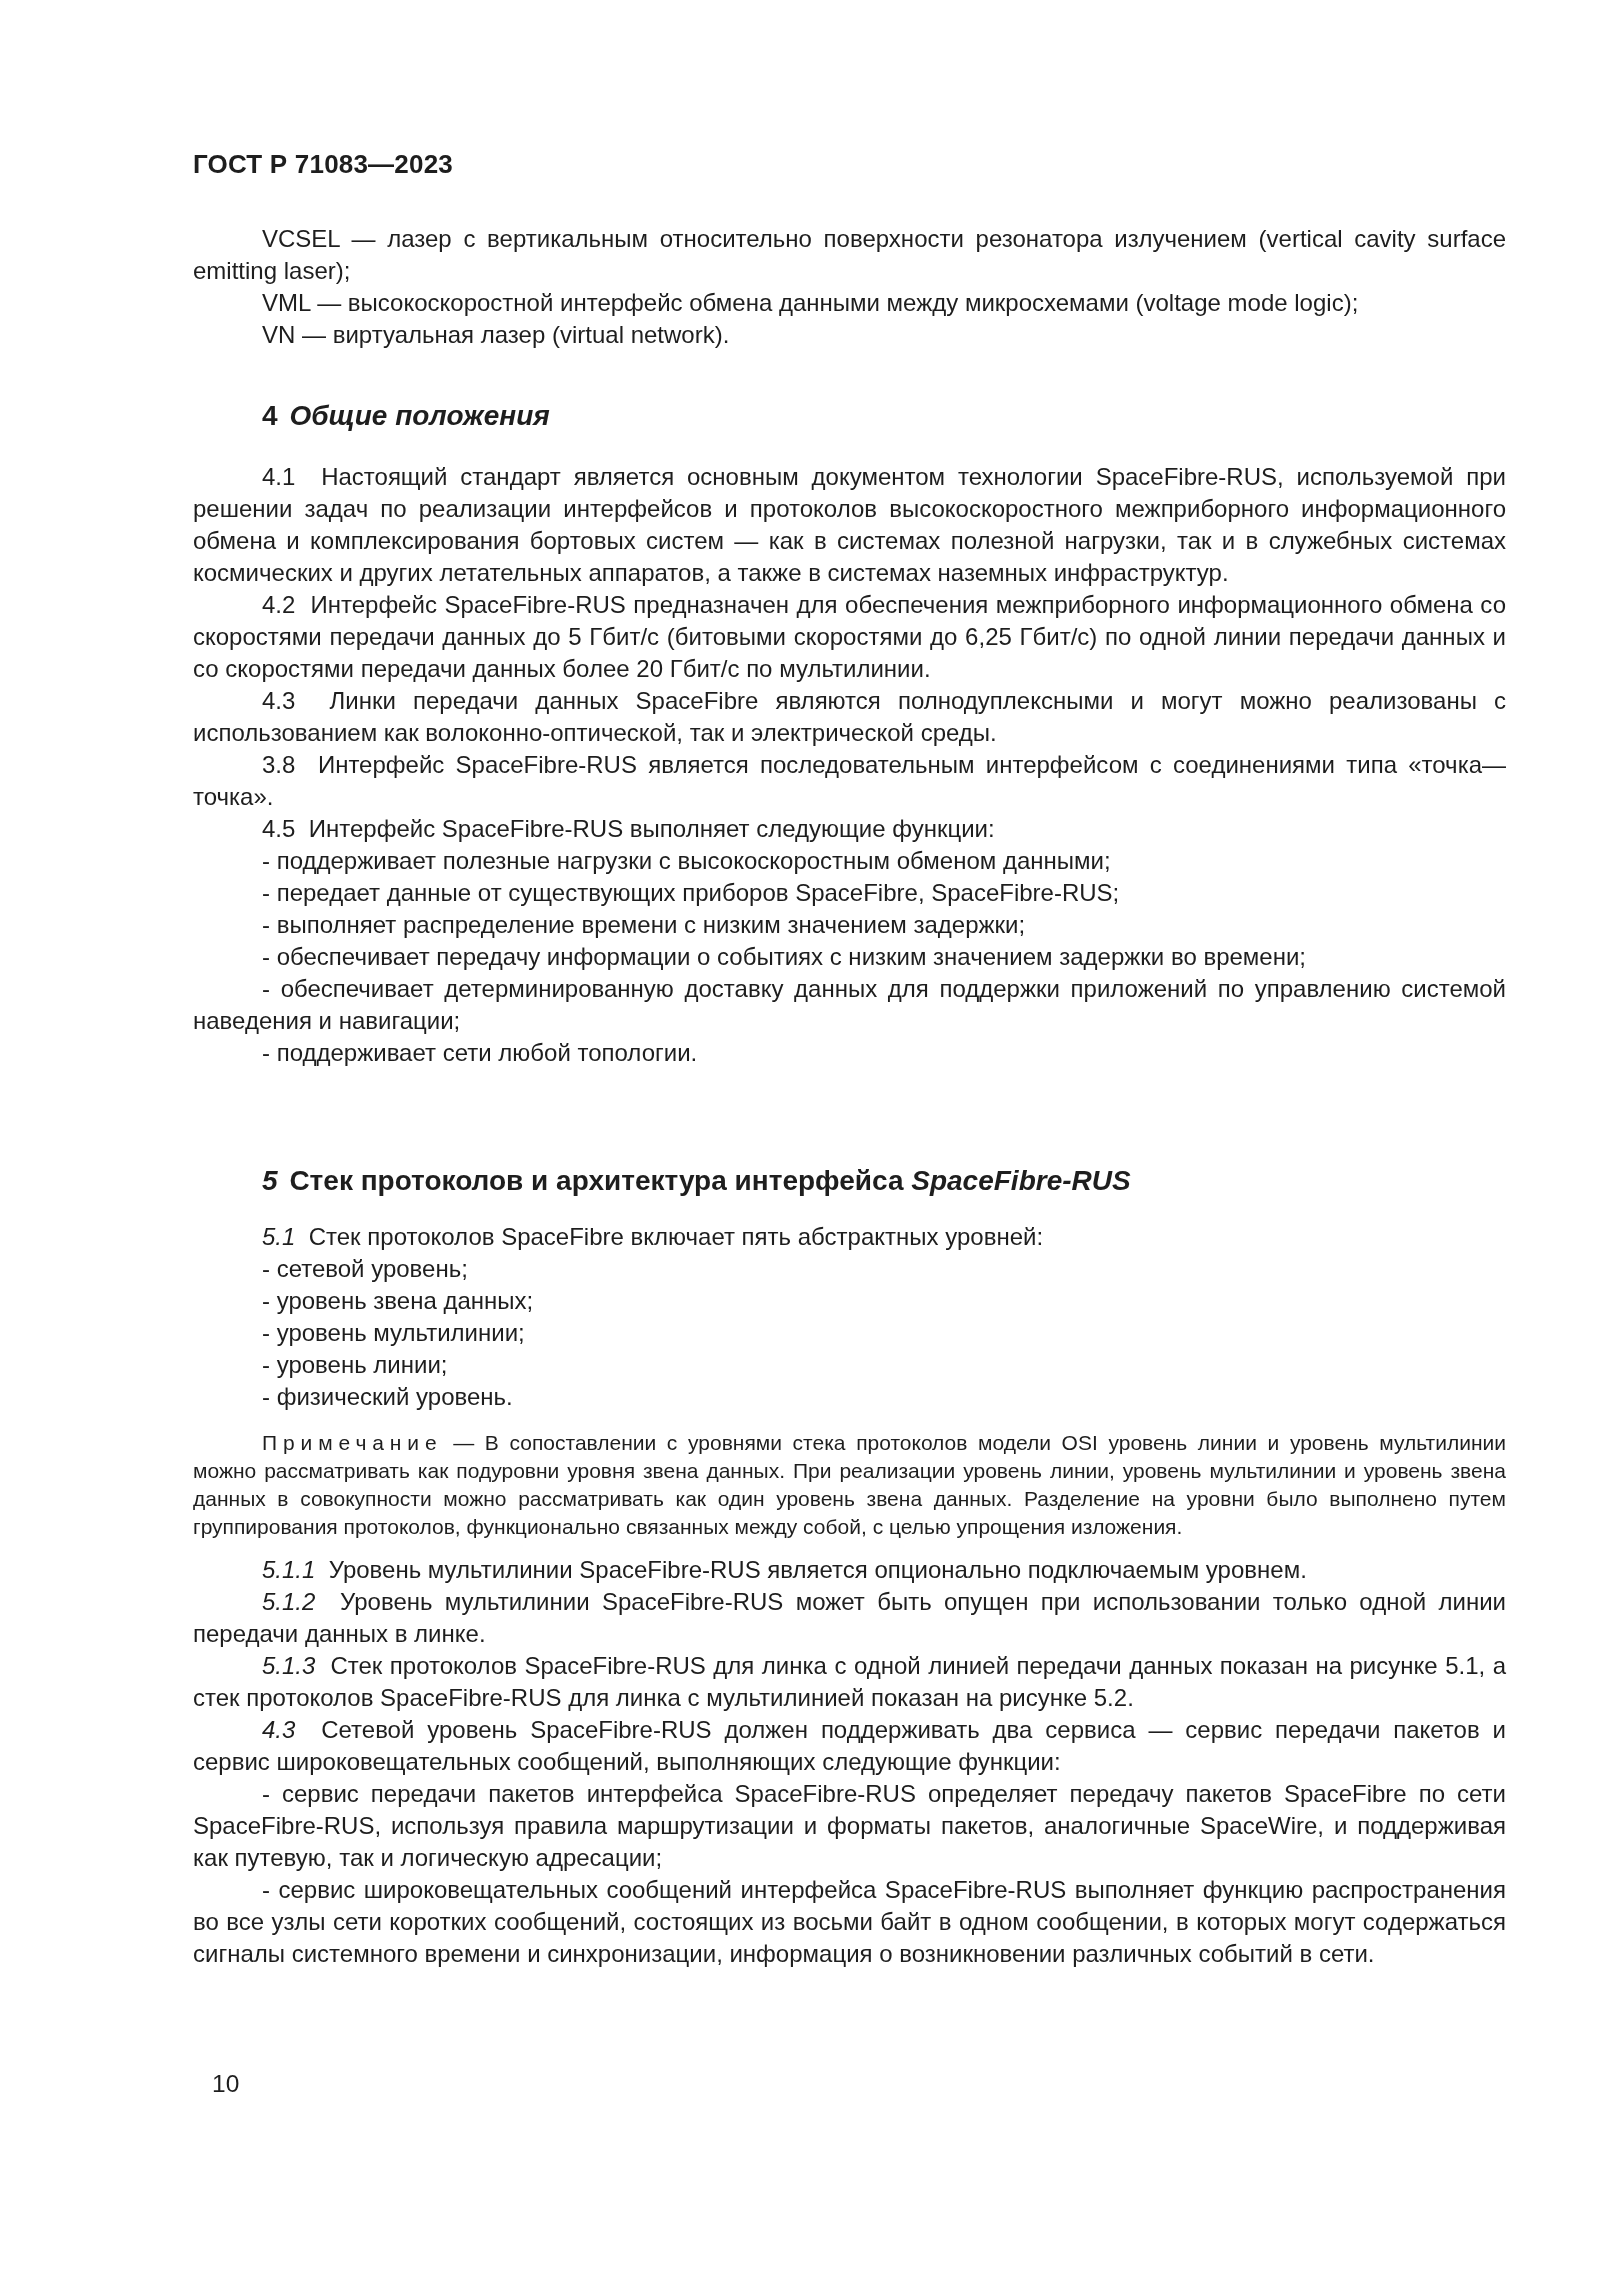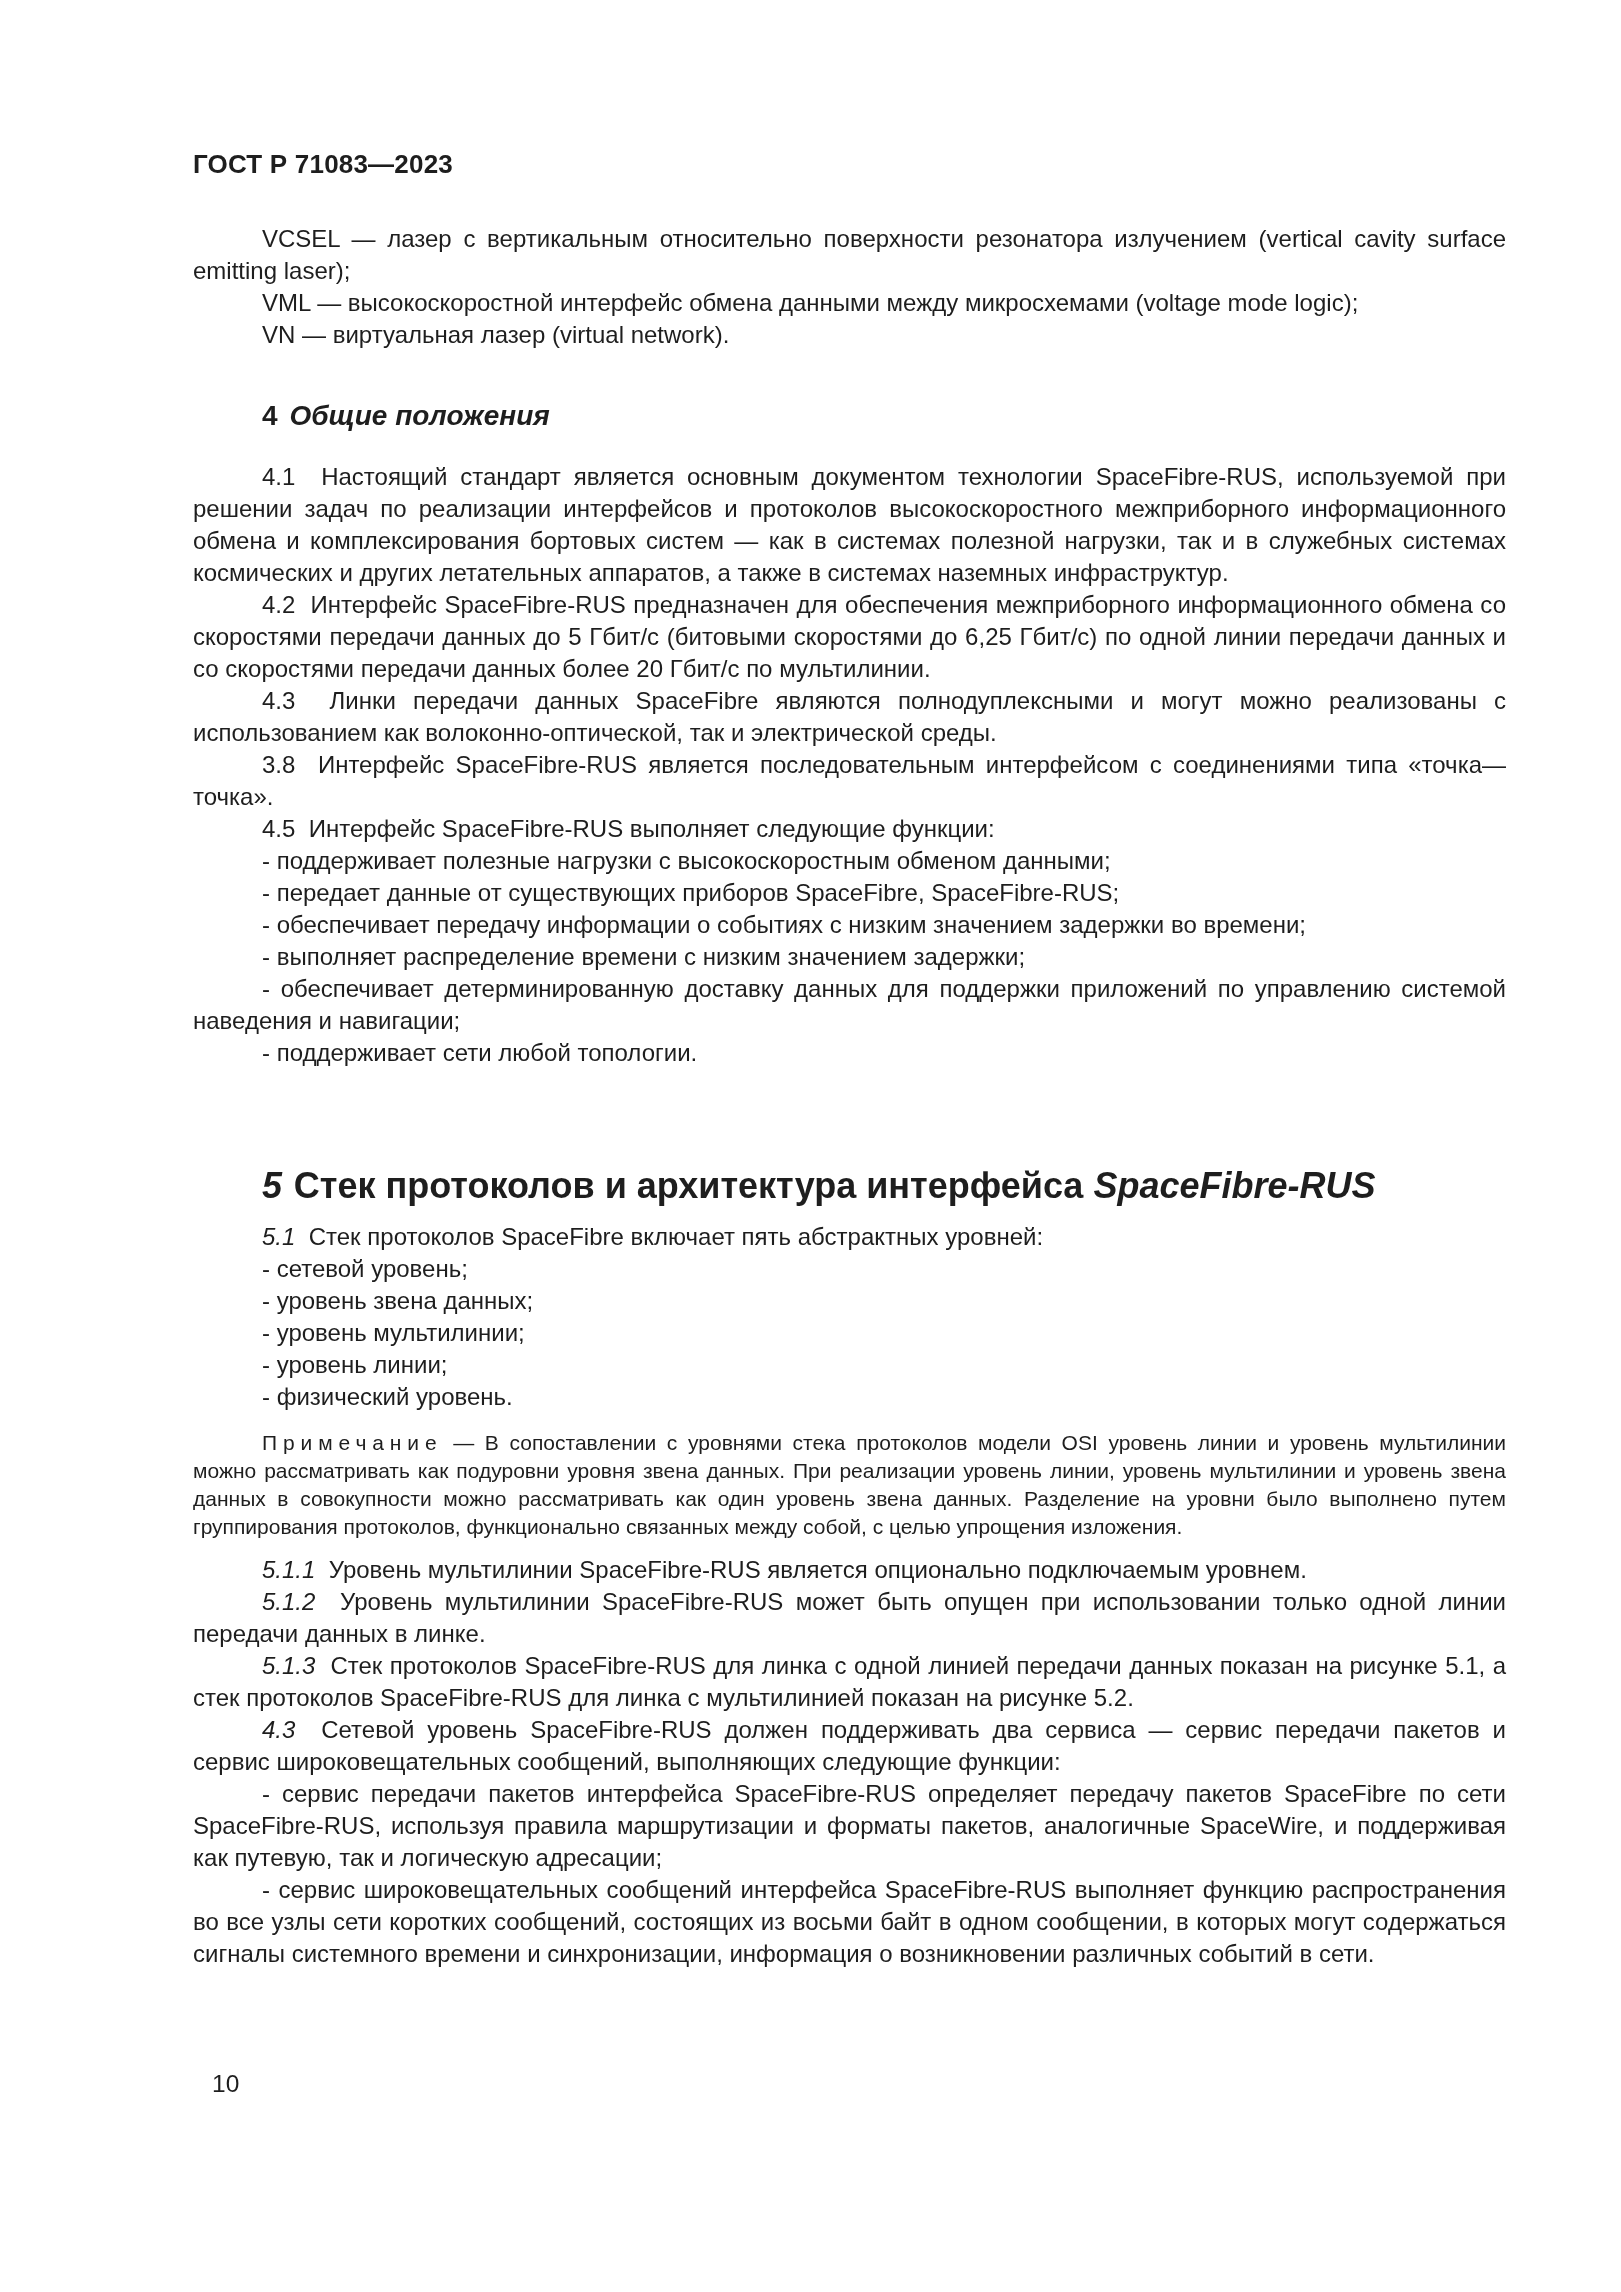--- a/index.html
+++ b/index.html
@@ -7,21 +7,21 @@
          font-family: "Liberation Sans", sans-serif; color: #1e1e1e; }
   .page { position: absolute; left: 193px; top: 0; width: 1313px; }
   .running-header { position: absolute; top: 149px; left: 0; font-size: 26px; font-weight: bold; letter-spacing: 0.2px; }
   .body-text { font-size: 24px; line-height: 32px; text-align: justify; margin: 0; }
   .p { margin: 0; text-indent: 69px; text-align: justify; }
   .abbr-block { position: absolute; top: 223px; left: 0; width: 1313px; }
   .h4 { position: absolute; top: 400px; left: 69px; font-size: 28px; font-weight: bold; }
   .h4 .num { font-style: normal; margin-right: 11.8px; }
   .h4 .title { font-style: italic; }
   .sec4 { position: absolute; top: 461px; left: 0; width: 1313px; }
-  .h5 { position: absolute; top: 1165px; left: 69px; font-size: 36px; font-weight: bold; }
+  .h5 { position: absolute; top: 1165px; left: 69px; font-size: 28px; font-weight: bold; }
   .h5 .num { font-style: italic; margin-right: 11.8px; }
   .h5 .it { font-style: italic; }
   .sec5 { position: absolute; top: 1221px; left: 0; width: 1313px; }
   .it-num { font-style: italic; }
   .note { margin: 15.7px 0 13.7px 0; font-size: 21px; line-height: 28px; text-indent: 69px; text-align: justify; }
   .note-label { letter-spacing: 5.9px; }
   .page-number { position: absolute; top: 2070px; left: 0; font-size: 24.5px; margin-left: 19px; }
   .list-item { margin: 0; text-indent: 69px; text-align: justify; }
 </style>
 </head>
@@ -42,22 +42,22 @@
   </div>
 
   <div class="sec4 body-text">
     <p class="p"><span>4.1</span>&nbsp; <span>Настоящий стандарт является основным документом технологии SpaceFibre-RUS, используемой при решении задач по реализации интерфейсов и протоколов высокоскоростного межприборного информационного обмена и комплексирования бортовых систем — как в системах полезной нагрузки, так и в служебных системах космических и других летательных аппаратов, а также в системах наземных инфраструктур.</span></p>
     <p class="p"><span>4.2</span>&nbsp; <span>Интерфейс SpaceFibre-RUS предназначен для обеспечения межприборного информационного обмена со скоростями передачи данных до 5 Гбит/с (битовыми скоростями до 6,25 Гбит/с) по одной линии передачи данных и со скоростями передачи данных более 20 Гбит/с по мультилинии.</span></p>
     <p class="p"><span>4.3</span>&nbsp; <span>Линки передачи данных SpaceFibre являются полнодуплексными и могут можно реализованы с использованием как волоконно-оптической, так и электрической среды.</span></p>
     <p class="p"><span>3.8</span>&nbsp; <span>Интерфейс SpaceFibre-RUS является последовательным интерфейсом с соединениями типа «точка—точка».</span></p>
     <p class="p"><span>4.5</span>&nbsp; <span>Интерфейс SpaceFibre-RUS выполняет следующие функции:</span></p>
     <p class="list-item">- поддерживает полезные нагрузки с высокоскоростным обменом данными;</p>
     <p class="list-item">- передает данные от существующих приборов SpaceFibre, SpaceFibre-RUS;</p>
+    <p class="list-item">- выполняет распределение времени с низким значением задержки;</p>
     <p class="list-item">- обеспечивает передачу информации о событиях с низким значением задержки во времени;</p>
-    <p class="list-item">- выполняет распределение времени с низким значением задержки;</p>
     <p class="list-item">- обеспечивает детерминированную доставку данных для поддержки приложений по управлению системой наведения и навигации;</p>
     <p class="list-item">- поддерживает сети любой топологии.</p>
   </div>
 
   <div class="h5">
     <span class="num">5</span><span>Стек протоколов и архитектура интерфейса</span> <span class="it">SpaceFibre-RUS</span>
   </div>
 
   <div class="sec5 body-text">
     <p class="p"><span class="it-num">5.1</span>&nbsp; <span>Стек протоколов SpaceFibre включает пять абстрактных уровней:</span></p>

